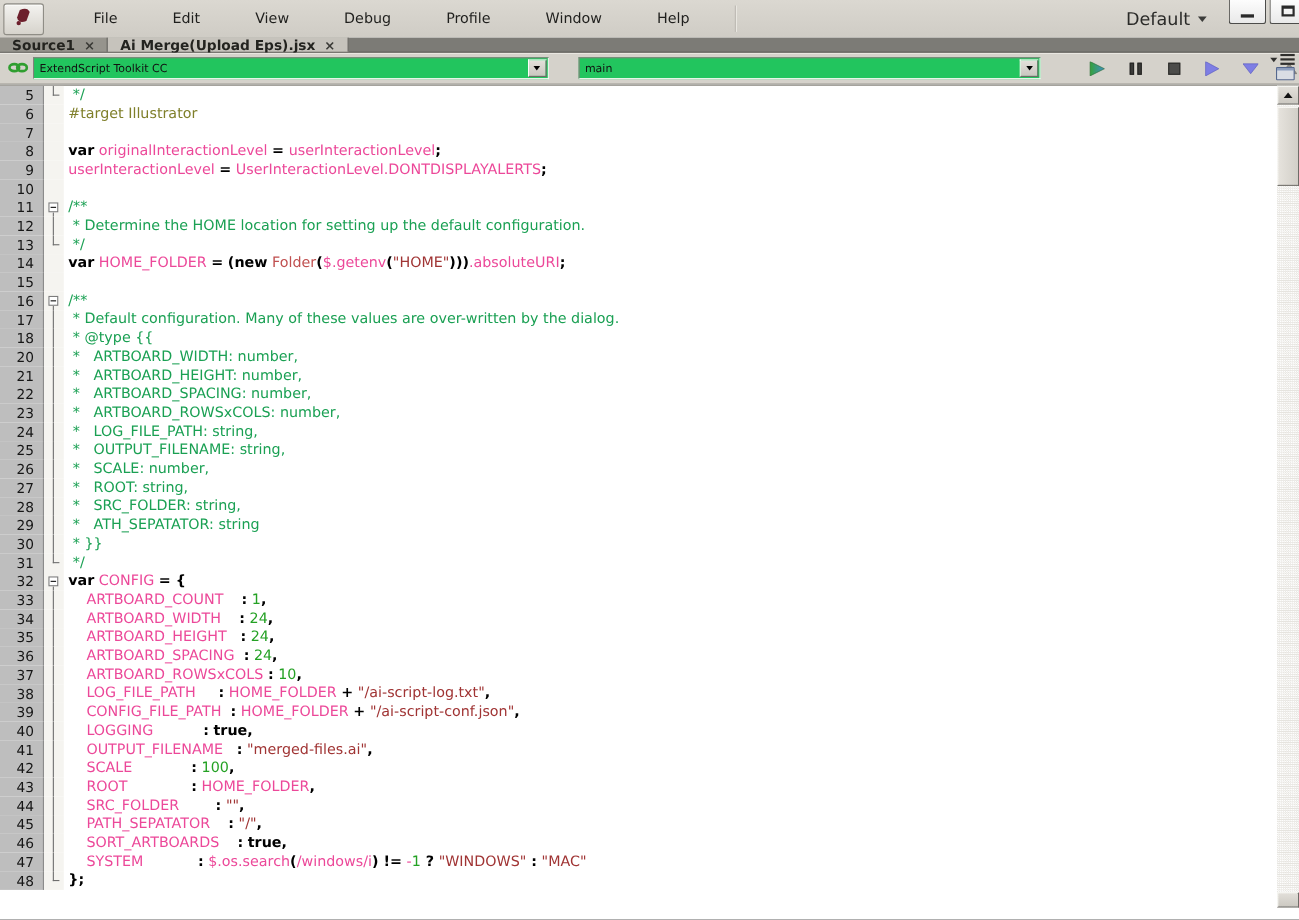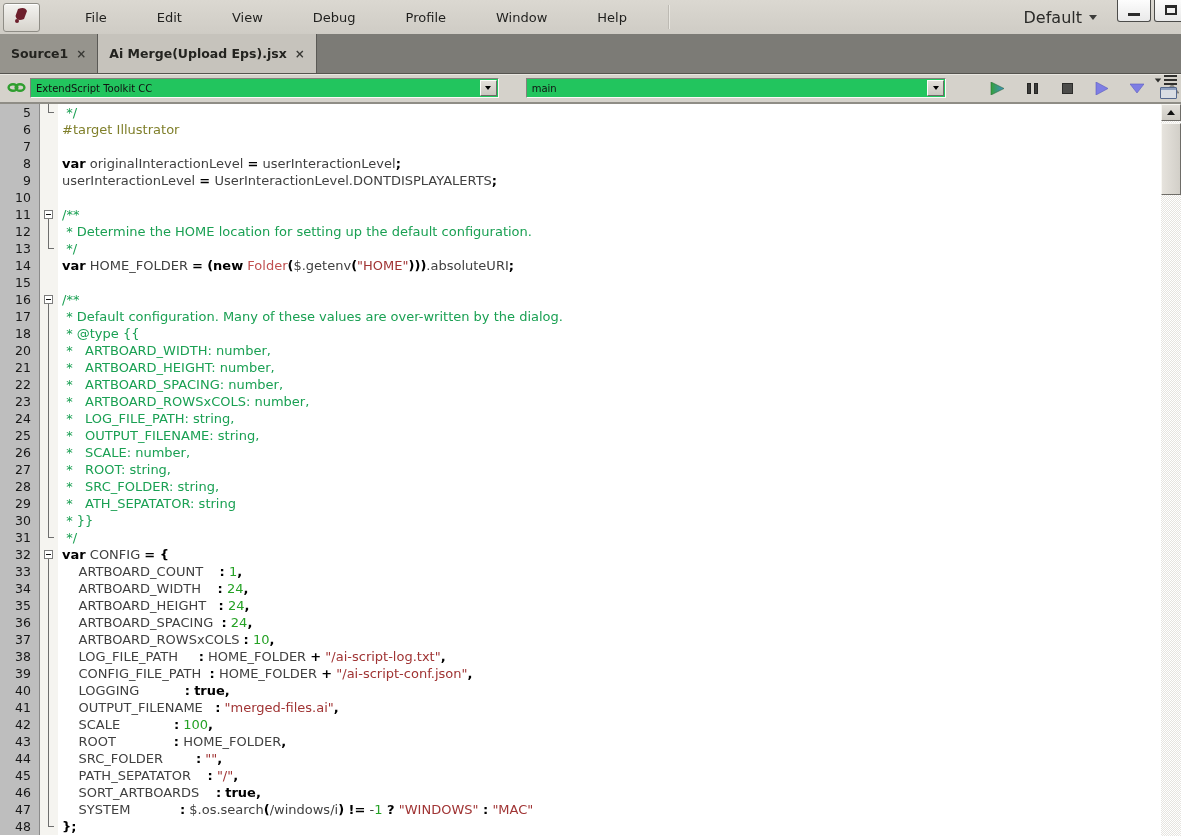--- a/index.html
+++ b/index.html
@@ -19,21 +19,21 @@
                font-size:16px; color:#2a2a28; }
   .caret-down { width:0; height:0; border-left:4px solid transparent; border-right:4px solid transparent;
                 border-top:5px solid #3c3c3a; }
   .win-btns { position:absolute; top:0; left:1117px; display:flex; gap:3px; }
   .win-btn { width:34px; height:22px; background:linear-gradient(#fdfdfd,#e9e9e9); border:1px solid #4c4c4a;
              border-top:none; border-radius:0 0 3px 3px; display:flex; align-items:flex-start; justify-content:center; }
   .glyph-min { width:12px; height:3px; background:#2a2a2a; margin-top:13px; }
   .glyph-max { width:12px; height:10px; border:2px solid #2a2a2a; border-top-width:3px; margin-top:5px; }
 
   
-  .tabbar { height:40px; background:#7c7b76; display:flex; align-items:stretch; border-bottom:1px solid #55544f; }
+  .tabbar { height:14px; background:#7c7b76; display:flex; align-items:stretch; border-bottom:1px solid #55544f; }
   .tab { display:flex; align-items:center; gap:8px; padding:0 11px; font-size:12.5px; font-weight:bold;
          color:#23231f; background:#96948d; border-right:1px solid #5a5955; cursor:default; }
   .tab.active { background:#c6c3bc; }
   .tab-close { font-size:12px; font-weight:bold; color:#3a3a36; line-height:1; }
 
   
   .toolbar { height:29px; background:#d5d2cb; border-bottom:1px solid #8f8d86; box-shadow:inset 0 1px 0 #e9e7e1;
              display:flex; align-items:center; position:relative; }
   .combo { height:20px; background:#22c55e; border:1px solid; border-color:#83817c #fbfaf7 #fbfaf7 #83817c;
            display:flex; align-items:center; justify-content:space-between; font-size:10px; color:#111;
@@ -69,21 +69,21 @@
   .fold .fbox div { position:absolute; left:1px; top:3px; width:5px; height:1px; background:#111; }
   pre.lt { flex:1; margin:0; font-family:"DejaVu Sans", sans-serif; font-size:13px; line-height:17px;
            white-space:pre; padding-left:4px; }
   pre.lt .c  { color:#1aa053; }
   pre.lt .p  { color:#7f7f2a; }
   pre.lt .k  { color:#000000; font-weight:bold; }
   pre.lt .s  { color:#a03434; }
   pre.lt .n  { color:#24a124; }
   pre.lt .o  { color:#000; font-weight:bold; }
   pre.lt .cl { color:#c05050; }
-  pre.lt .t  { color:#404040; }
+  pre.lt .t  { color:#ec4899; }
 
   
   .sb { width:20px; flex:0 0 20px; position:relative;
         background-image:conic-gradient(#ffffff 25%, #e6e4df 0 50%, #ffffff 0 75%, #e6e4df 0);
         background-size:2px 2px; }
   .sb-btn { position:absolute; left:0; width:20px; height:17px; background:linear-gradient(#e2dfd9,#ccc9c2);
             border:1px solid; border-color:#f6f5f1 #6e6c67 #6e6c67 #f6f5f1;
             display:flex; align-items:center; justify-content:center; }
   .sb-up { top:0; }
   .sb-down { bottom:0; height:14px; }

